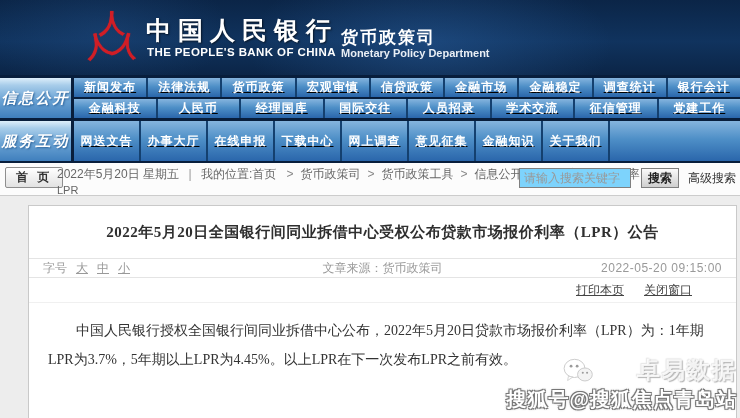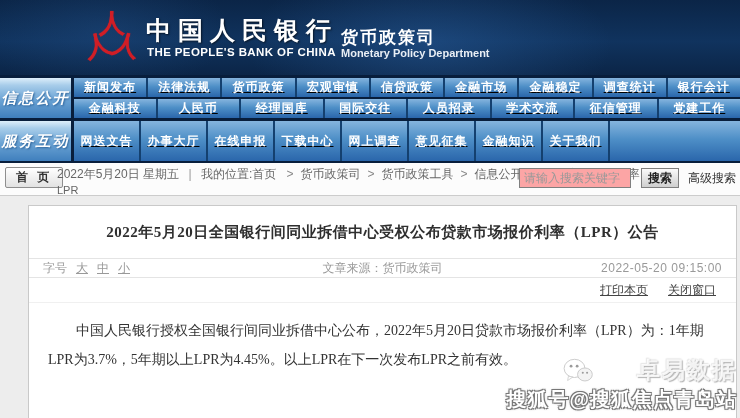--- a/index.html
+++ b/index.html
@@ -87,21 +87,21 @@
     background:linear-gradient(180deg,#ffffff,#e2e2e2);
     border:1px solid #8f8f8f; border-radius:2px; cursor:pointer;
   }
   .crumbs { position:absolute; left:57px; top:3px; font-size:12px; color:#666; }
   .crumbs .line2 { margin-top:1px; font-size:11px; color:#666; }
   .bc-div { margin:0 6px; color:#999; }
   .bc-sep { margin:0 7px; color:#888; }
   .bc-link { color:#666; text-decoration:none; cursor:pointer; }
   .searchbox { position:absolute; right:4px; top:5px; display:flex; align-items:center; }
   .search-input {
-    width:112px; height:20px; border:1px solid #7f7f7f; background:#fca5a5;
+    width:112px; height:20px; border:1px solid #7f7f7f; background:#7dd3fc;
     font-size:12px; color:#333; padding:0 4px; outline:none;
   }
   .search-input::placeholder { color:#999; }
   .search-btn {
     margin-left:10px; width:38px; height:20px;
     font-size:12px; font-weight:bold; color:#222;
     background:linear-gradient(180deg,#fafafa,#cfcfcf);
     border:1px solid #7f7f7f; cursor:pointer;
   }
   .adv-search { margin-left:9px; font-size:12px; color:#333; text-decoration:none; cursor:pointer; }
@@ -121,21 +121,21 @@
     border-top:1px solid #e4e4e4; border-bottom:1px solid #e4e4e4;
     font-size:12px; color:#999;
     display:flex; align-items:center; padding:0 14px;
   }
   .fs-label { color:#999; }
   .fs-link { margin-left:9px; color:#999; text-decoration:underline; cursor:pointer; }
   .meta-source { position:absolute; left:0; right:0; text-align:center; color:#999; }
   .meta-time { position:absolute; right:14px; color:#999; letter-spacing:.5px; }
   .print-row {
     height:25px; display:flex; align-items:center; justify-content:flex-end;
-    padding-right:20px; border-bottom:1px solid #f0f0f0;
+    padding-right:44px; border-bottom:1px solid #f0f0f0;
   }
   .print-row a {
     font-size:12px; color:#444; text-decoration:underline; cursor:pointer; margin-left:20px;
   }
   .article-body {
     margin:13px 19px 0 19px;
     font-family:"Liberation Serif","DejaVu Serif",serif;
     font-size:14px; color:#333; line-height:29px; text-indent:2em;
   }
 

